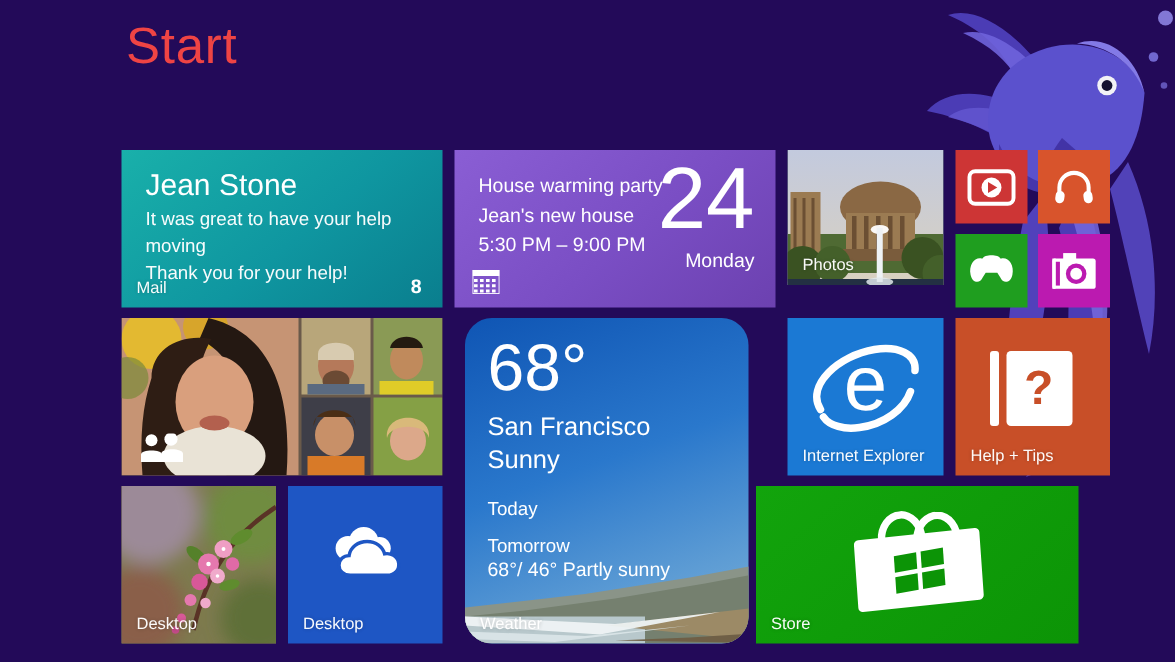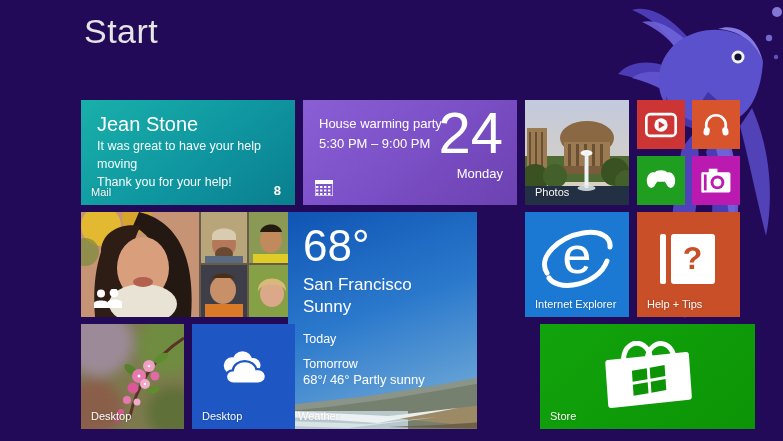--- a/index.html
+++ b/index.html
@@ -5,46 +5,46 @@
   html,body{margin:0;padding:0;}
   body{
     width:783px;height:441px;overflow:hidden;position:relative;
     background:#230a59;
     font-family:"Liberation Sans","DejaVu Sans",sans-serif;
     -webkit-font-smoothing:antialiased;
   }
   .screen{position:absolute;inset:0;}
   .start-title{
     position:absolute;left:84px;top:12px;
-    font-size:34px;font-weight:300;color:#e5e5e5;letter-spacing:.5px;
+    font-size:34px;font-weight:300;color:#ef4444;letter-spacing:.5px;
   }
   .fish{position:absolute;left:580px;top:0;width:203px;height:330px;z-index:0;}
   .tile{
     position:absolute;z-index:1;color:#fff;box-sizing:border-box;overflow:hidden;
     cursor:pointer;
   }
   .tile .label{
     position:absolute;left:10px;bottom:7px;font-size:11px;font-weight:400;
     color:#fff;opacity:.97;text-shadow:0 0 3px rgba(0,0,0,.25);text-align:center;
   }
   
   .t-mail    {left:81px; top:100px;width:214px;height:105px;background:linear-gradient(140deg,#19b0aa 0%,#0f96a0 55%,#0a7e8e 100%);}
   .t-cal     {left:303px;top:100px;width:214px;height:105px;background:linear-gradient(140deg,#8a5ed4 0%,#7a4ec4 55%,#6c41b0 100%);}
-  .t-photos  {left:525px;top:100px;width:104px;height:105px;background:#5a6a7a;}
+  .t-photos  {left:525px;top:100px;width:104px;height:90px;background:#5a6a7a;}
   .t-video   {left:637px;top:100px;width:48px;height:49px;background:#cd3535;}
   .t-music   {left:692px;top:100px;width:48px;height:49px;background:#d8542c;}
   .t-games   {left:637px;top:156px;width:48px;height:49px;background:#1f9e1f;}
   .t-camera  {left:692px;top:156px;width:48px;height:49px;background:#bb1ab0;}
   .t-people  {left:81px; top:212px;width:214px;height:105px;background:#6a5a4a;}
-  .t-weather {left:288px;top:212px;width:189px;height:217px;background:linear-gradient(160deg,#0f55b4 0%,#2a78cc 45%,#5d9cd4 78%,#7ab0d8 100%);}
+  .t-weather {left:310px;top:212px;width:189px;height:217px;background:linear-gradient(160deg,#0f55b4 0%,#2a78cc 45%,#5d9cd4 78%,#7ab0d8 100%);border-radius:18px;}
   .t-ie      {left:525px;top:212px;width:104px;height:105px;background:#1b79d4;}
   .t-help    {left:637px;top:212px;width:103px;height:105px;background:#c84f28;}
   .t-desktop {left:81px; top:324px;width:103px;height:105px;background:#7d7a4e;}
   .t-skydrive{left:192px;top:324px;width:103px;height:105px;background:#1e56c4;}
-  .t-store   {left:540px;top:324px;width:215px;height:105px;background:linear-gradient(140deg,#12a40c 0%,#0c9406 100%);}
+  .t-store   {left:504px;top:324px;width:215px;height:105px;background:linear-gradient(140deg,#12a40c 0%,#0c9406 100%);}
   .mini{display:flex;align-items:center;justify-content:center;}
   
   .t-mail .inner{padding:12px 0 0 16px;}
   .mail-sender{font-size:20px;font-weight:300;line-height:1.25;}
   .mail-line{font-size:12.5px;font-weight:300;line-height:1.45;opacity:.97;}
   .mail-badge{position:absolute;right:14px;bottom:7px;font-size:13px;font-weight:700;}
   
   .t-cal .inner{padding:14px 0 0 16px;}
   .cal-line{font-size:13px;font-weight:300;line-height:1.5;}
   .cal-day{position:absolute;right:14px;top:0px;font-size:58px;font-weight:200;line-height:1.15;}
@@ -109,20 +109,21 @@
       <div class="mail-line">It was great to have your help moving</div>
       <div class="mail-line">Thank you for your help!</div>
     </div>
     <div class="label">Mail</div>
     <div class="mail-badge">8</div>
   </div>
 
   <div class="tile t-cal">
     <div class="inner">
       <div class="cal-line">House warming party</div>
+      <div class="cal-line">Jean's new house</div>
       <div class="cal-line">5:30 PM – 9:00 PM</div>
     </div>
     <div class="cal-day">24</div>
     <div class="cal-weekday">Monday</div>
     <svg class="cal-icon" width="18" height="16" viewBox="0 0 18 16">
       <rect x="0" y="0" width="18" height="4" fill="#fff"></rect>
       <g fill="#fff">
         <rect x="1" y="6" width="2.4" height="2"></rect>
           <rect x="5" y="6" width="2.4" height="2"></rect>
           <rect x="9" y="6" width="2.4" height="2"></rect>

